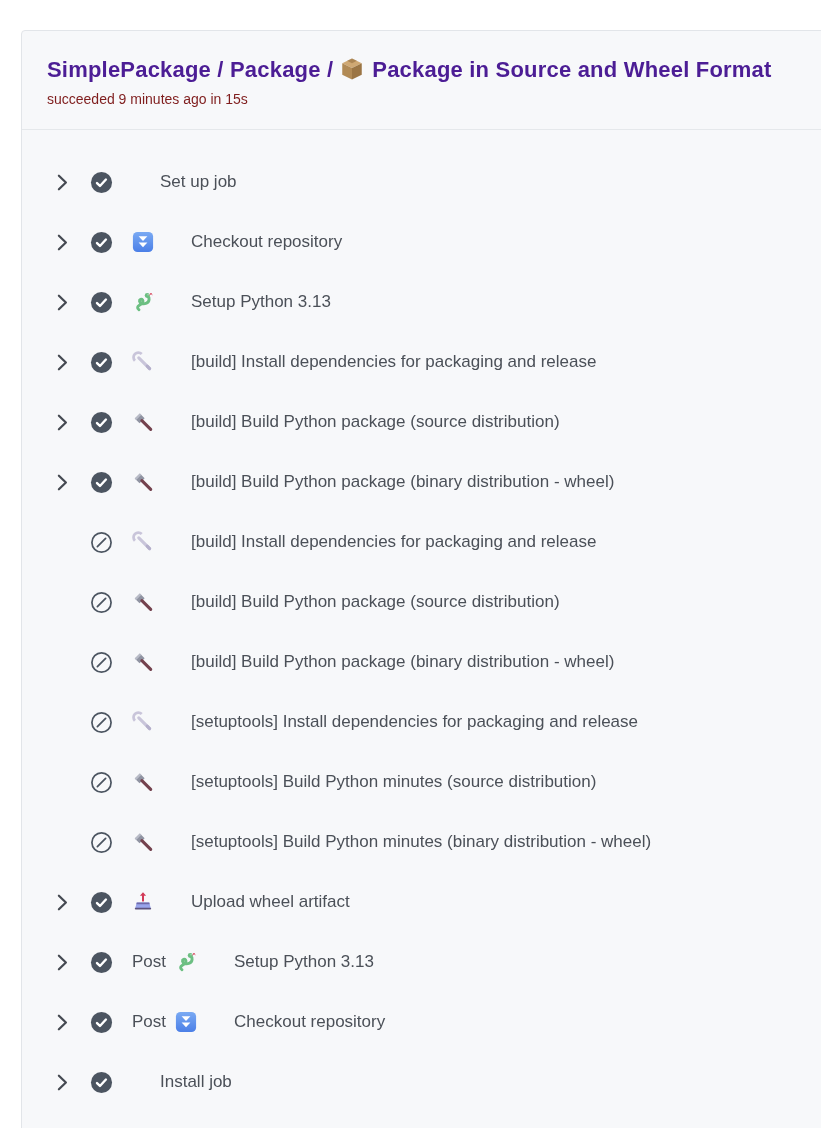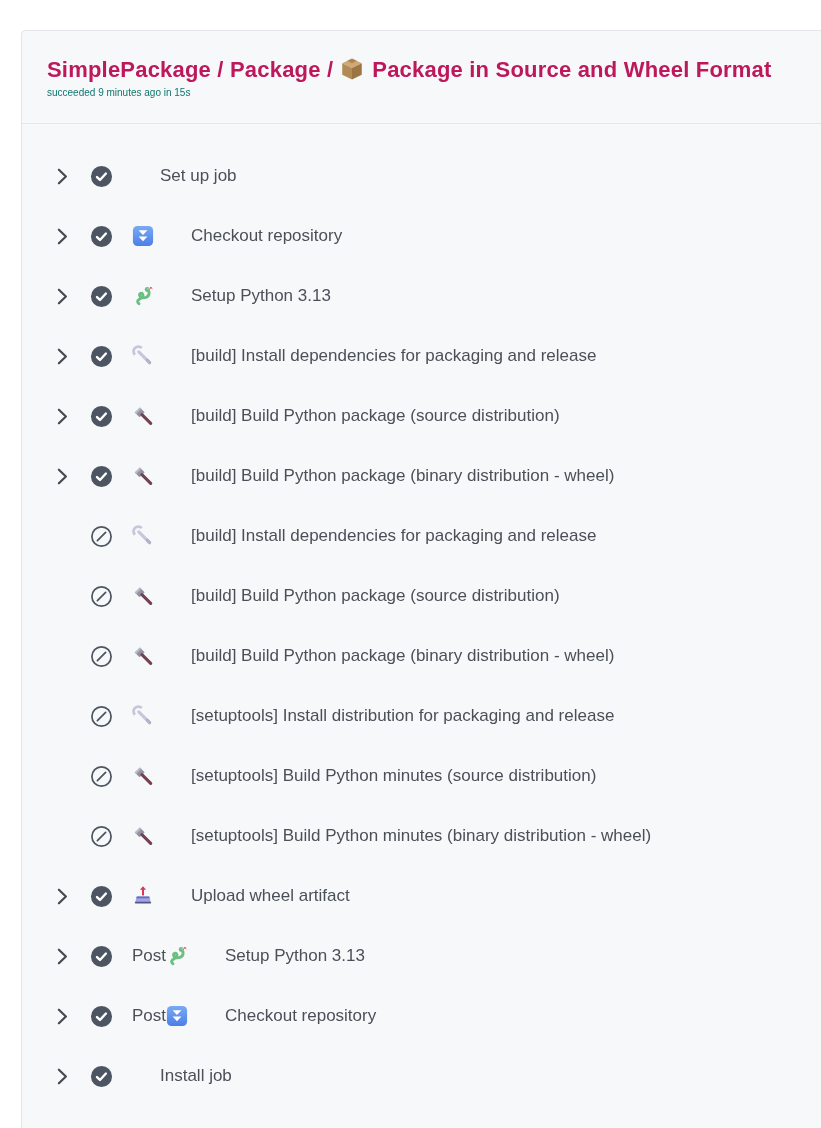--- a/index.html
+++ b/index.html
@@ -10,40 +10,40 @@
   }
   .card{
     position:absolute;left:21px;top:30px;width:810px;height:1110px;
     background:#f7f8fa;
     border:1px solid #e2e5e9;
     border-radius:4px 0 0 0;
     box-sizing:border-box;
   }
   .card-header{padding:25px 25px 0 25px;}
   .title{
-    margin:0;font-size:22px;font-weight:700;color:#be185d;
+    margin:0;font-size:22px;font-weight:700;color:#4c1d95;
     line-height:28px;letter-spacing:.2px;white-space:nowrap;
   }
   .title .crumb{cursor:pointer;}
   .title-icon{display:inline-block;width:26px;height:26px;vertical-align:-5px;margin:0 7px 0 6px;}
   .title-icon svg{width:26px;height:26px;display:block;}
-  .subtitle{font-size:10px;color:#0f766e;line-height:18px;}
+  .subtitle{margin-top:6px;font-size:14px;color:#7f1d1d;line-height:18px;}
   .divider{height:1px;background:#e5e8eb;margin-top:21px;}
   .steps{padding-top:22px;}
   .step-row{
     display:flex;align-items:center;height:60px;padding-left:35px;
     font-size:17px;color:#4b5058;
   }
   .chev{width:13px;margin-right:20px;display:flex;align-items:center;}
   .chev svg{display:block;}
   .status{width:23px;height:23px;margin-right:19px;flex:none;}
   .status svg{width:23px;height:23px;display:block;}
   .emoji{width:22px;height:22px;margin-right:9px;flex:none;display:flex;align-items:center;}
   .emoji svg{width:22px;height:22px;display:block;}
-  .prefix{white-space:nowrap;}
+  .prefix{margin-right:9px;white-space:nowrap;}
   .step-label{white-space:nowrap;margin-left:28px;}
 </style>
 </head>
 <body>
 
 <div class="card">
   <div class="card-header">
     <h2 class="title">
       <span class="crumb">SimplePackage / Package /</span><span class="title-icon">
         <svg viewBox="0 0 24 24" aria-hidden="true">
@@ -243,21 +243,21 @@
             <path d="M7.7 16.3 L16.3 7.7" stroke="#4c5561" stroke-width="1.8" stroke-linecap="round"></path>
           </svg>
         </span>
         <span class="emoji">
           <svg viewBox="0 0 24 24" aria-hidden="true">
             <path d="M10.6 3.2 A4.9 4.9 0 1 0 3.2 10.6" fill="none" stroke="#c9c5da" stroke-width="3"></path>
             <path d="M7.4 7.4 L19.2 19.2" stroke="#c9c5da" stroke-width="3.4" stroke-linecap="round"></path>
             <path d="M16.6 16.6 L19.2 19.2" stroke="#b4afcb" stroke-width="3.4" stroke-linecap="round"></path>
           </svg>
         </span>
-        <span class="step-label">[setuptools] Install distribution for packaging and release</span>
+        <span class="step-label">[setuptools] Install dependencies for packaging and release</span>
       </div>
       <div class="step-row">
         <span class="chev"></span>
         <span class="status">
           <svg viewBox="0 0 24 24" aria-hidden="true">
             <circle cx="12" cy="12" r="10" fill="none" stroke="#4c5561" stroke-width="1.8"></circle>
             <path d="M7.7 16.3 L16.3 7.7" stroke="#4c5561" stroke-width="1.8" stroke-linecap="round"></path>
           </svg>
         </span>
         <span class="emoji">

